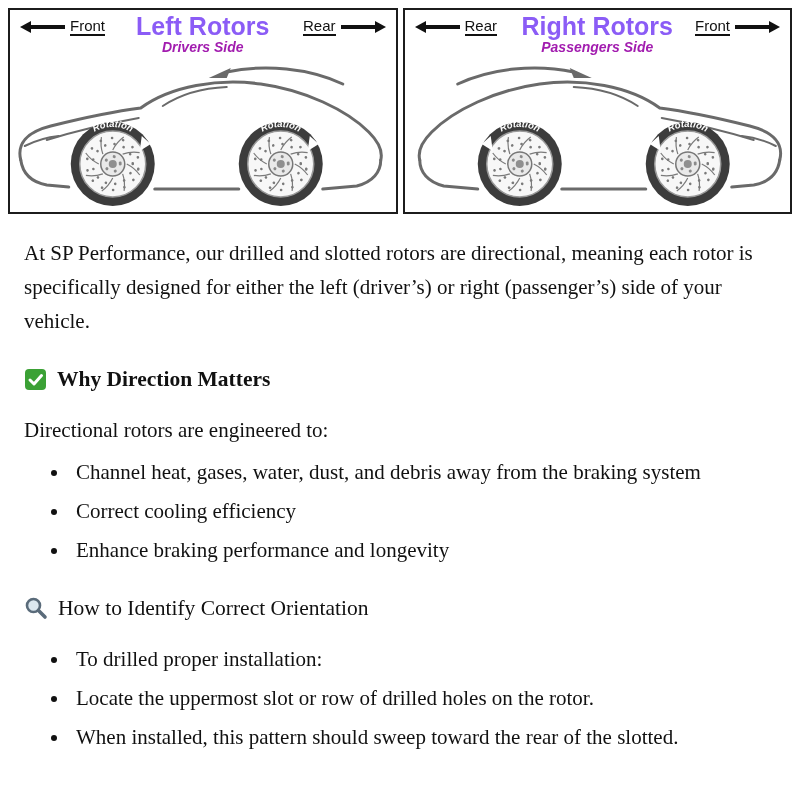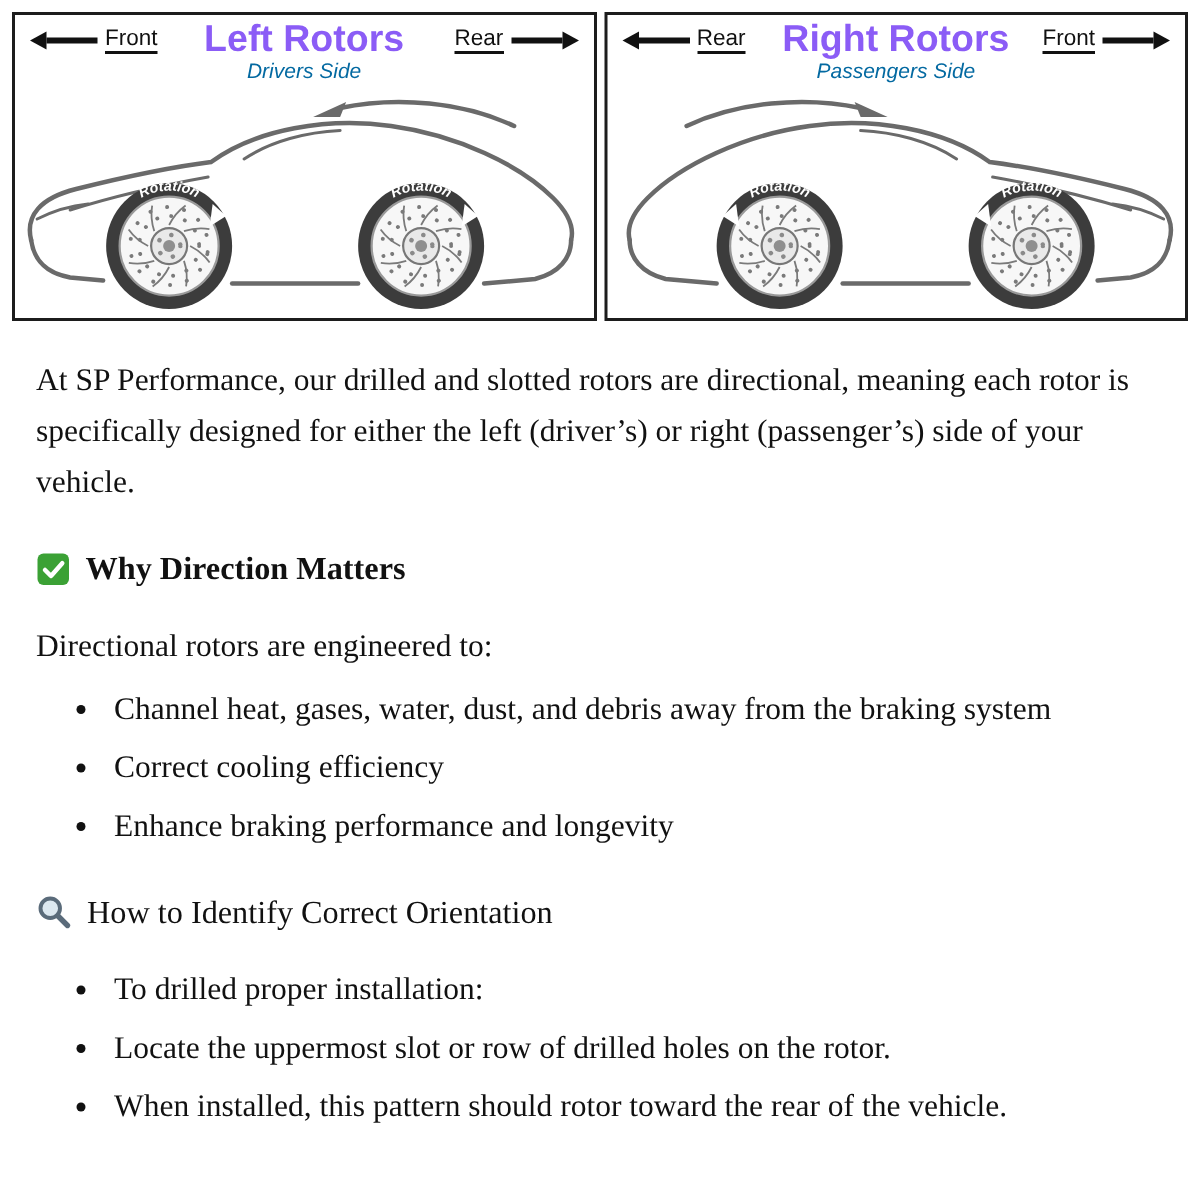--- a/index.html
+++ b/index.html
@@ -60,24 +60,24 @@
     border-left: 11px solid #111;
   }
   .panel-titles { text-align: center; padding-top: 3px; }
   .title-main {
     font-weight: bold;
     font-size: 25px;
     line-height: 1.05;
     color: #8b5cf6;
   }
   .title-sub {
-    font-weight: normal;
+    font-weight: bold;
     font-style: italic;
     font-size: 14px;
-    color: #0369a1;
+    color: #a21caf;
   }
   .car-svg { display: block; width: 100%; height: 152px; }
 
   
   .article {
     padding: 14px 28px 24px 24px;
     font-size: 21px;
     line-height: 1.62;
   }
   .intro { margin: 8px 0 16px 0; }
@@ -264,16 +264,16 @@
         <circle cx="9.5" cy="9.5" r="6.5" fill="#dce8f0" stroke="#5a6b7a" stroke-width="2.6"></circle>
         <line x1="14.5" y1="14.5" x2="21" y2="21" stroke="#5a6b7a" stroke-width="3.6" stroke-linecap="round"></line>
       </svg>
     </span>
     <span class="heading-text">How to Identify Correct Orientation</span>
   </div>
 
   <ul class="bullets">
     <li>To drilled proper installation:</li>
     <li>Locate the uppermost slot or row of drilled holes on the rotor.</li>
-    <li>When installed, this pattern should rotor toward the rear of the vehicle.</li>
+    <li>When installed, this pattern should sweep toward the rear of the slotted.</li>
   </ul>
 
 </div>
 
 </body></html>

